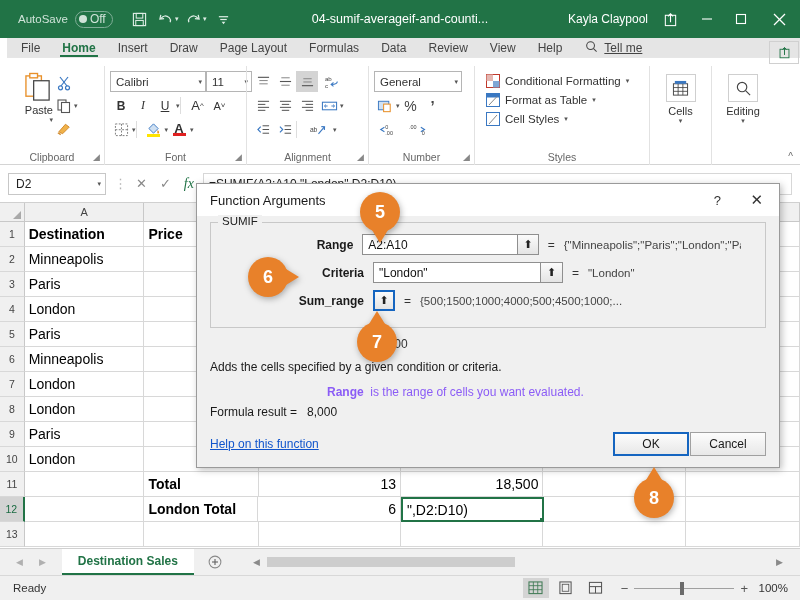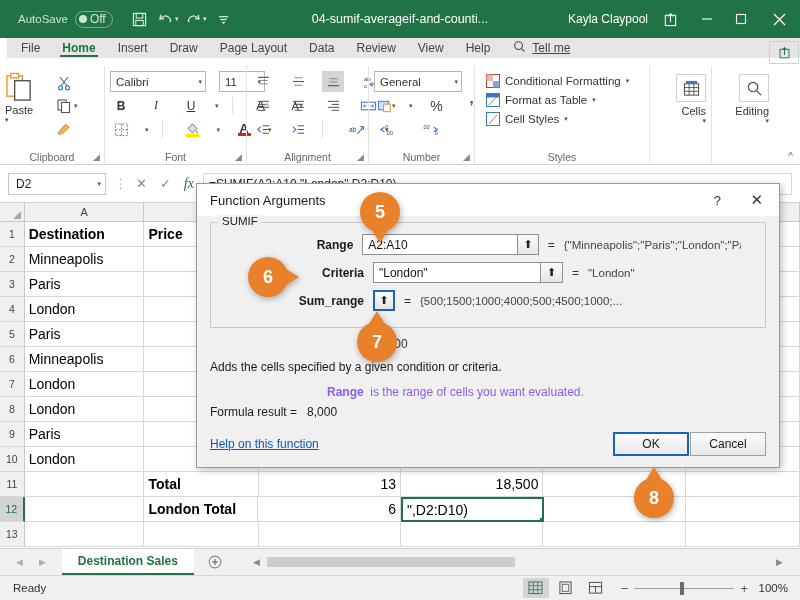--- a/index.html
+++ b/index.html
@@ -80,30 +80,30 @@
   .rgroup + .rgroup { border-left: 1px solid #e2e2e2; }
   .rgroup-body { flex: 1; display: flex; align-items: flex-start; padding: 3px 5px 0 5px; }
   .rgroup-title {
     height: 16px; font-size: 10.5px; color: #666666;
     display: flex; align-items: center; justify-content: center; position: relative;
   }
   .dlg-launcher { position: absolute; right: 4px; font-size: 9px; color: #888; }
 
   
   .paste-col {
-    width: 48px; display: flex; flex-direction: column; align-items: flex-start;
+    width: 48px; display: flex; flex-direction: column; align-items: flex-end;
     padding-top: 3px;
   }
   .paste-label { font-size: 11px; color: #333; margin-top: 1px; }
   .mini-col { display: flex; flex-direction: column; padding-top: 4px; gap: 3px; }
   .mini-row { display: flex; align-items: center; gap: 2px; height: 20px; padding: 0 3px; }
 
   
   .font-grid { display: flex; flex-direction: column; gap: 3px; padding-top: 2px; }
-  .font-row { display: flex; align-items: center; gap: 13px; border-radius: 10px; }
+  .font-row { display: flex; align-items: center; gap: 0; border-radius: 10px; }
   .combo {
     height: 21px; border: 1px solid #b5b5b5; background: #fff;
     display: flex; align-items: center; justify-content: space-between;
     padding: 0 3px 0 5px; font-size: 11.5px; color: #333;
   }
   .combo.fontname { width: 96px; }
   .combo.fontsize { width: 46px; }
   .combo.numfmt { width: 88px; }
   .btn-sq {
     width: 22px; height: 21px; display: flex; align-items: center;
@@ -114,21 +114,21 @@
   .caret { font-size: 7px; color: #555; }
   .underbar { height: 3px; width: 13px; margin-top: -1px; }
 
   
   .styles-list { display: flex; flex-direction: column; gap: 5px; padding: 5px 6px 0 6px; }
   .style-item { display: flex; align-items: center; gap: 5px; font-size: 11.5px; color: #333; }
   .style-ico { width: 14px; height: 14px; }
 
   
   .bigbtn {
-    width: 52px; display: flex; flex-direction: column; align-items: flex-end;
+    width: 52px; display: flex; flex-direction: column; align-items: center;
     padding-top: 5px;
   }
   .bigbtn-box {
     width: 30px; height: 28px; border: 1px solid #cfcfcf;
     display: flex; align-items: center; justify-content: center;
   }
   .bigbtn-label { font-size: 11px; color: #333; margin-top: 3px; }
   .collapse-ribbon { position: absolute; right: 7px; bottom: 2px; font-size: 10px; color: #666; }
 
   
@@ -394,20 +394,21 @@
       </span>
     </div>
   </div>
 
   <div class="ribbon-tabs">
     <div class="rtab first">File</div>
     <div class="rtab active">Home</div>
     <div class="rtab">Insert</div>
     <div class="rtab">Draw</div>
     <div class="rtab">Page Layout</div>
+    <div class="rtab">Formulas</div>
     <div class="rtab">Data</div>
     <div class="rtab">Review</div>
     <div class="rtab">View</div>
     <div class="rtab">Help</div>
     <div class="tellme">
       <span>
         <svg width="13" height="13" viewBox="0 0 14 14">
             <circle cx="6" cy="6" r="4.2" fill="none" stroke="#444" stroke-width="1.1"></circle>
             <line x1="9.2" y1="9.2" x2="12.5" y2="12.5" stroke="#444" stroke-width="1.1"></line>
           </svg>

